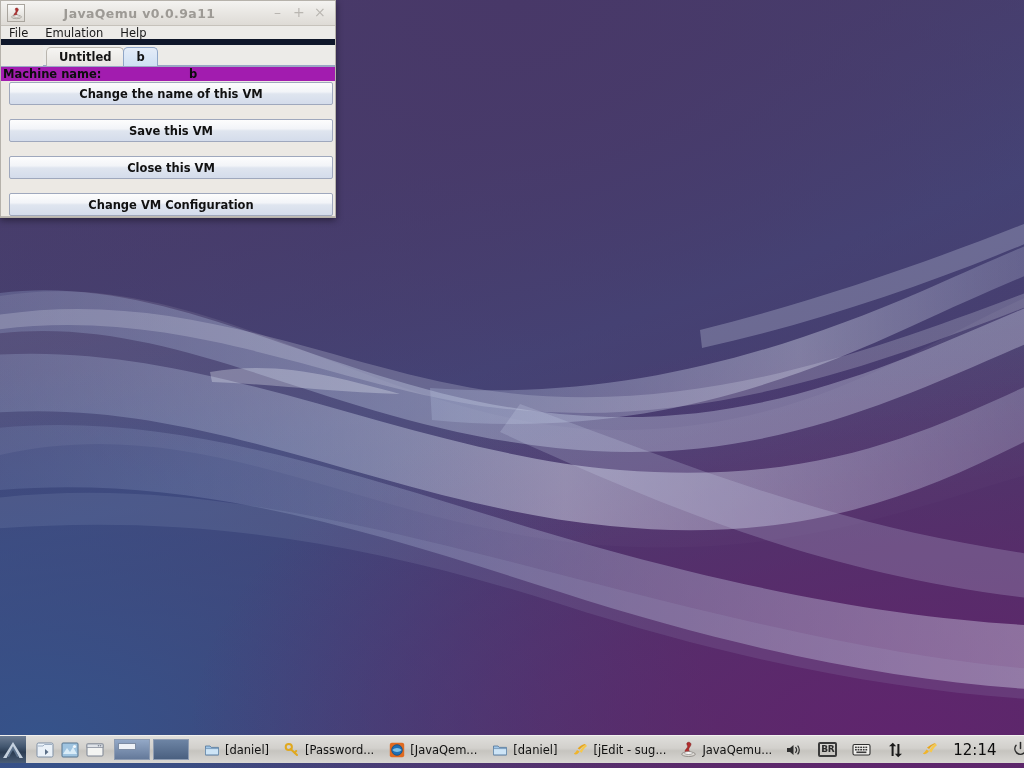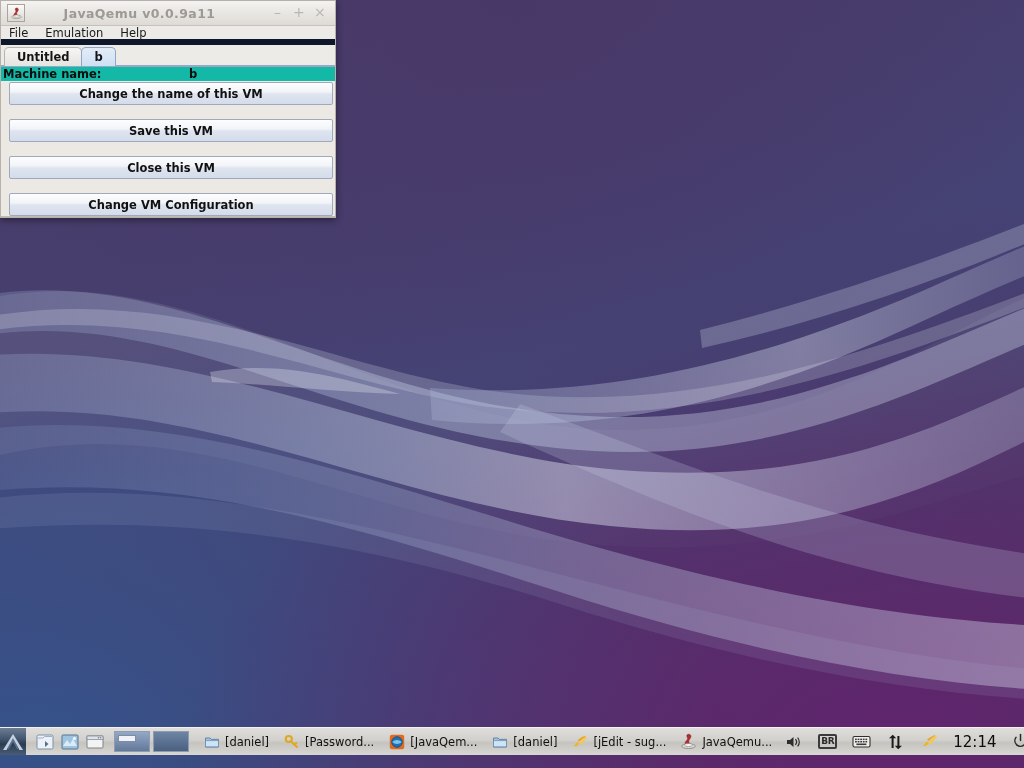--- a/index.html
+++ b/index.html
@@ -82,20 +82,21 @@
     color: #1a1a1a;
     padding: 1px 2px;
   }
 
   .tabstrip {
     height: 21px;
     background: #ecebe8;
     display: flex; align-items: flex-end;
     padding-left: 3px;
     position: relative;
+    margin-left: 42px;
   }
   .tabstrip::after {
     content:""; position:absolute; left:0; right:0; bottom:0;
     height:1px; background:#9aa7c4;
   }
   .tab {
     height: 19px;
     padding: 0 12px;
     display: flex; align-items: center;
     font-size: 11.5px; font-weight: bold;
@@ -119,21 +120,21 @@
     padding: 0;
     display: flex; flex-direction: column;
     border-top: 1px solid #9aa7c4;
     overflow: hidden;
   }
   .machine-row {
     height: 17px;
     display: flex; align-items: center;
     font-size: 11.5px; font-weight: bold; color: #0d0d0d;
     padding-left: 2px;
-    background: #14b8a6;
+    background: #a21caf;
   }
   .machine-label { width: 186px; }
   .machine-value { }
 
   .btnwrap { padding: 1px 2px 0 8px; display: flex; flex-direction: column; gap: 14px; }
   .jbtn {
     height: 23px;
     display: flex; align-items: center; justify-content: center;
     font-size: 11.5px; font-weight: bold; color: #111;
     background: linear-gradient(180deg,#fdfdfd 0%,#f2f4f8 42%,#dfe5ef 52%,#d4dceb 100%);
@@ -153,21 +154,21 @@
   .hscroll-thumb {
     position: absolute; top: 1px; left: 2px;
     height: 10px; width: 300px;
     background: linear-gradient(180deg,#fafafa,#e4e1db);
     border: 1px solid #aaa6a0;
     border-radius: 2px;
   }
 
   
   #taskbar {
-    position: absolute; left: 0; bottom: 13px;
+    position: absolute; left: 0; bottom: 5px;
     width: 1024px; height: 28px;
     background: linear-gradient(180deg,#dfdedb 0%,#d2d0cc 45%,#c6c4bf 55%,#d9d7d3 100%);
     border-top: 1px solid #f2f1ef;
     display: flex; align-items: center;
   }
   .tb-start {
     width: 46px; height: 27px;
     background: linear-gradient(180deg,#6d7d93 0%,#42566f 40%,#2b3c52 60%,#4a5d76 100%);
     display: flex; align-items: center; justify-content: center;
   }

